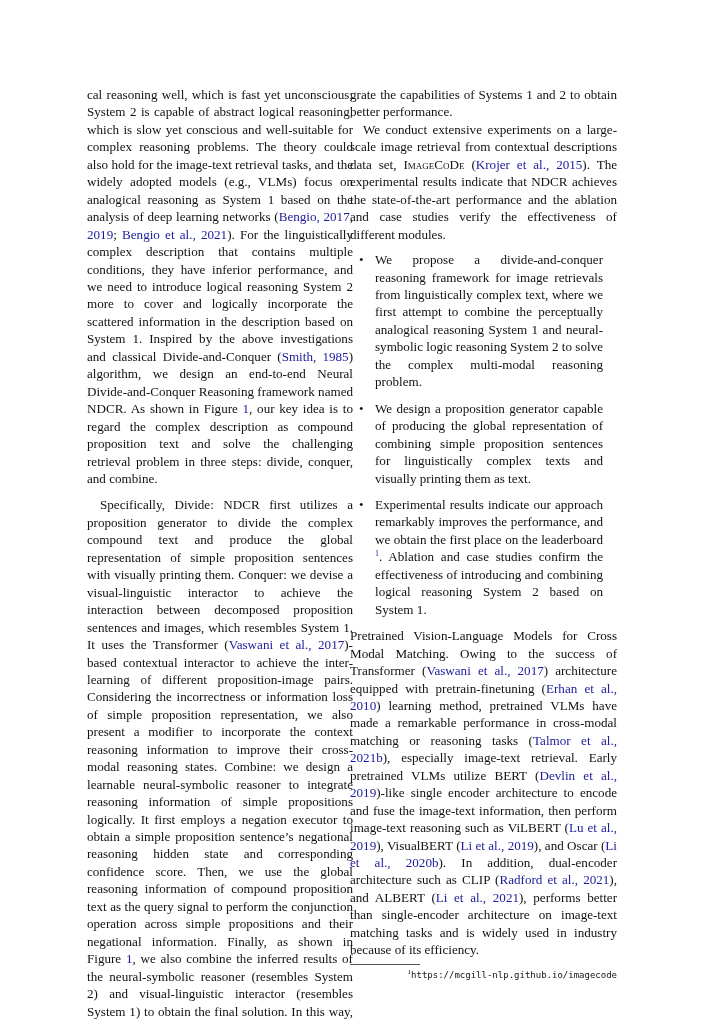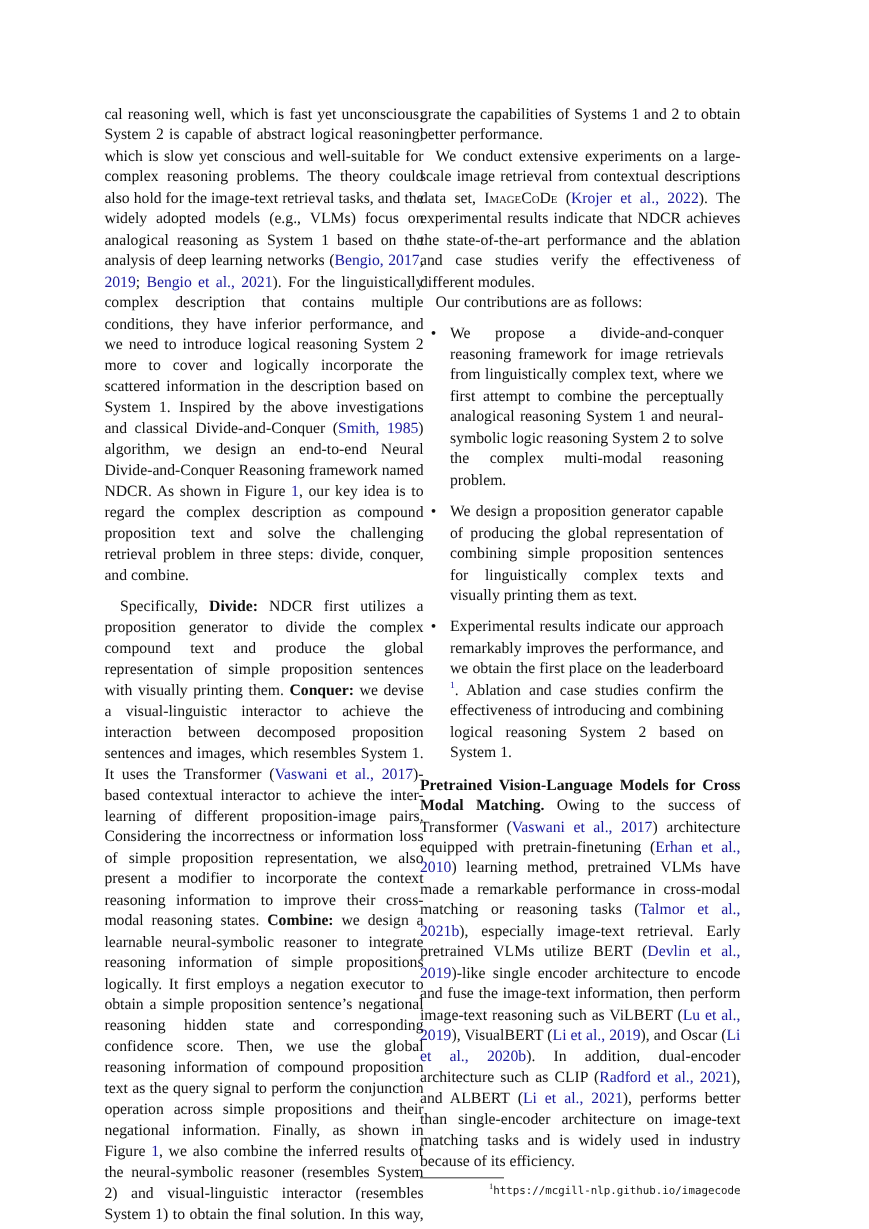--- a/index.html
+++ b/index.html
@@ -6,21 +6,21 @@
   body { width: 724px; height: 1024px; position: relative; overflow: hidden;
          font-family: "Liberation Serif", serif; color: #111; }
   .col { position: absolute; top: 86px; width: 266px; font-size: 13.1px; line-height: 17.45px;
          text-align: justify; hyphens: manual; }
   #left { left: 87px; }
   #right { left: 350px; width: 267px; }
   p { margin: 0; }
   .indent { text-indent: 13px; }
   .gap { margin-top: 9px; }
   a, .cite { color: #1a1a9c; text-decoration: none; }
-  b { font-weight: bold; }
+  b { font-weight: normal; }
   .sc { font-variant: small-caps; }
   ul { margin: 8px 14px 0 0; padding: 0; list-style: none; }
   li { position: relative; padding-left: 25px; margin-bottom: 9px; }
   li::before { content: "\2022"; position: absolute; left: 9px; top: 0; }
   h2 { font-size: 14.5px; font-weight: bold; margin: 17px 0 11px 0; line-height: 18px; }
   h2 .num { display: inline-block; width: 24px; }
   .fn-rule { width: 70px; border-top: 1px solid #555; margin-top: 5px; }
   .footnote { font-family: "DejaVu Sans Mono", monospace; font-size: 9px; line-height: 14px;
               padding-left: 14px; text-align: right; }
   sup { font-size: 8px; line-height: 0; }
@@ -29,22 +29,21 @@
 </head>
 <body>
 
 <div id="left" class="col">
   <p>cal reasoning well, which is fast yet unconscious; System 2 is capable of abstract logical reasoning, which is slow yet conscious and well-suitable for complex reasoning problems. The theory could also hold for the image-text retrieval tasks, and the widely adopted models (e.g., VLMs) focus on analogical reasoning as System 1 based on the analysis of deep learning networks (<a class="cite">Bengio, 2017</a>, <a class="cite">2019</a>; <a class="cite">Bengio et al., 2021</a>). For the linguistically complex description that contains multiple conditions, they have inferior performance, and we need to introduce logical reasoning System 2 more to cover and logically incorporate the scattered information in the description based on System 1. Inspired by the above investigations and classical Divide-and-Conquer (<a class="cite">Smith, 1985</a>) algorithm, we design an end-to-end Neural Divide-and-Conquer Reasoning framework named NDCR. As shown in Figure <a class="cite">1</a>, our key idea is to regard the complex description as compound proposition text and solve the challenging retrieval problem in three steps: divide, conquer, and combine.</p>
   <p class="indent gap">Specifically, <b>Divide:</b>  NDCR first utilizes a proposition generator to divide the complex compound text and produce the global representation of simple proposition sentences with visually printing them. <b>Conquer:</b> we devise a visual-linguistic interactor to achieve the interaction between decomposed proposition sentences and images, which resembles System 1. It uses the Transformer (<a class="cite">Vaswani et al., 2017</a>)-based contextual interactor to achieve the inter-learning of different proposition-image pairs. Considering the incorrectness or information loss of simple proposition representation, we also present a modifier to incorporate the context reasoning information to improve their cross-modal reasoning states. <b>Combine:</b> we design a learnable neural-symbolic reasoner to integrate reasoning information of simple propositions logically.  It first employs a negation executor to obtain a simple proposition sentence’s negational reasoning hidden state and corresponding confidence score.  Then, we use the global reasoning information of compound proposition text as the query signal to perform the conjunction operation across simple propositions and their negational information. Finally, as shown in Figure <a class="cite">1</a>, we also combine the inferred results of the neural-symbolic reasoner (resembles System 2) and visual-linguistic interactor (resembles System 1) to obtain the final solution.  In this way, the whole framework inte-</p>
 </div>
 
 <div id="right" class="col">
   <p>grate the capabilities of Systems 1 and 2 to obtain better performance.</p>
-  <p class="indent">We conduct extensive experiments on a large-scale image retrieval from contextual descriptions data set, <span class="sc">ImageCoDe</span> (<a class="cite">Krojer et al., 2022</a>).  The experimental results indicate that NDCR achieves the state-of-the-art performance and the ablation and case studies verify the effectiveness of different modules.</p>
-  <p class="indent">Our contributions are as follows:</p>
+  <p class="indent">We conduct extensive experiments on a large-scale image retrieval from contextual descriptions data set, <span class="sc">ImageCoDe</span> (<a class="cite">Krojer et al., 2015</a>).  The experimental results indicate that NDCR achieves the state-of-the-art performance and the ablation and case studies verify the effectiveness of different modules.</p>
   <ul>
     <li>We propose a divide-and-conquer reasoning framework for image retrievals from linguistically complex text, where we first attempt to combine the perceptually analogical reasoning System 1 and neural-symbolic logic reasoning System 2 to solve the complex multi-modal reasoning problem.</li>
     <li>We design a proposition generator capable of producing the global representation of combining simple proposition sentences for linguistically complex texts and visually printing them as text.</li>
     <li>Experimental results indicate our approach remarkably improves the performance, and we obtain the first place on the leaderboard <sup class="cite">1</sup>. Ablation and case studies confirm the effectiveness of introducing and combining logical reasoning System 2 based on System 1.</li>
   </ul>
   <p><b>Pretrained Vision-Language Models for Cross Modal Matching.</b> Owing to the success of Transformer (<a class="cite">Vaswani et al., 2017</a>) architecture equipped with pretrain-finetuning (<a class="cite">Erhan et al., 2010</a>) learning method, pretrained VLMs have made a remarkable performance in cross-modal matching or reasoning tasks (<a class="cite">Talmor et al., 2021b</a>), especially image-text retrieval.  Early pretrained VLMs utilize BERT (<a class="cite">Devlin et al., 2019</a>)-like single encoder architecture to encode and fuse the image-text information, then perform image-text reasoning such as ViLBERT (<a class="cite">Lu et al., 2019</a>), VisualBERT (<a class="cite">Li et al., 2019</a>), and Oscar (<a class="cite">Li et al., 2020b</a>).  In addition, dual-encoder architecture such as CLIP (<a class="cite">Radford et al., 2021</a>), and ALBERT (<a class="cite">Li et al., 2021</a>), performs better than single-encoder architecture on image-text matching tasks and is widely used in industry because of its efficiency.</p>
   <div class="fn-rule"></div>
   <div class="footnote"><span class="fnmark">1</span><span>https://mcgill-nlp.github.io/imagecode</span></div>
 </div>
 

